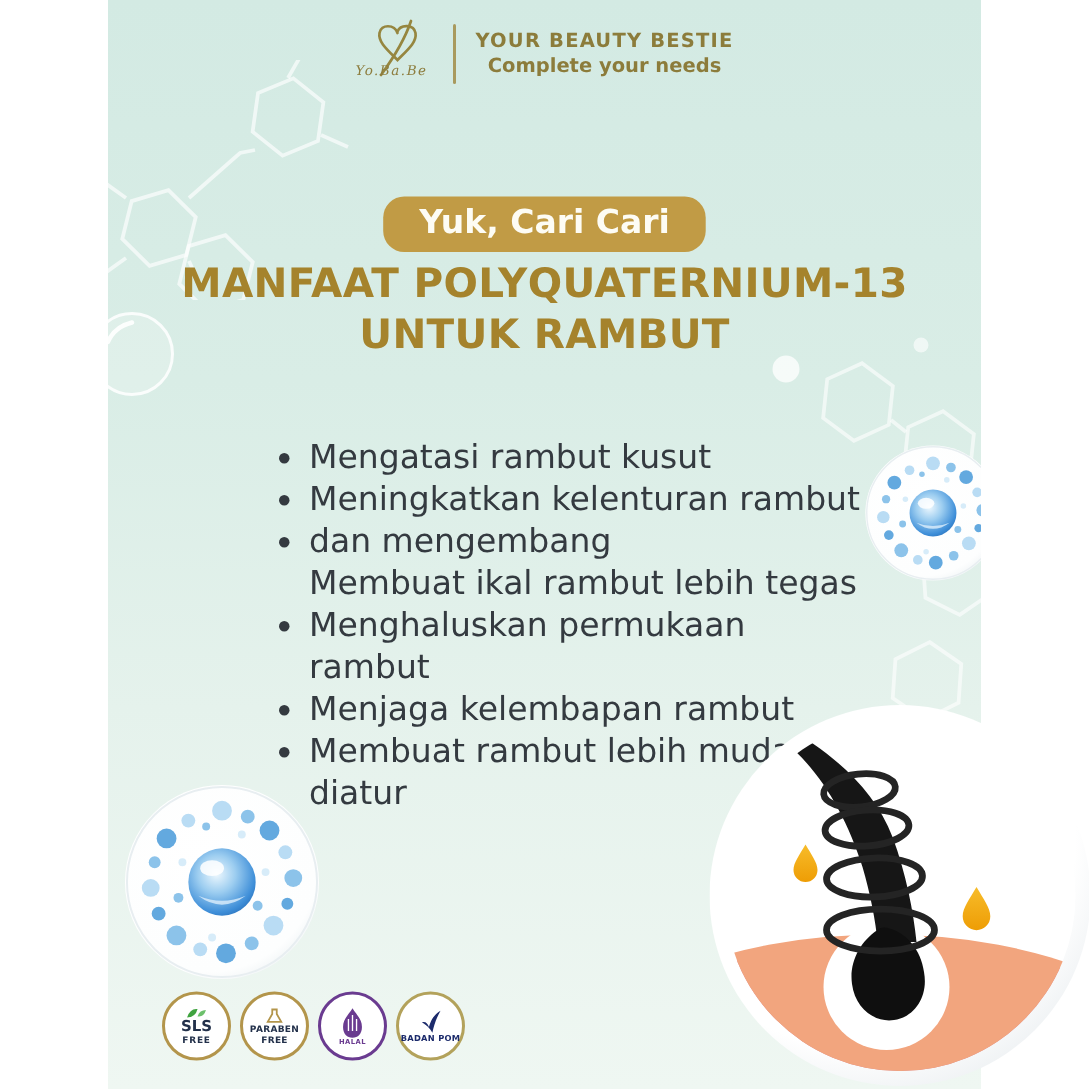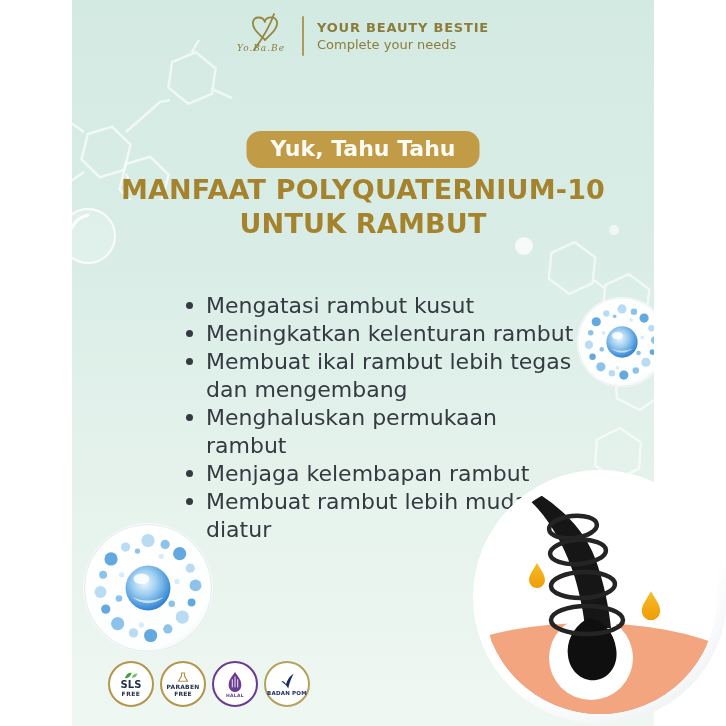--- a/index.html
+++ b/index.html
@@ -22,21 +22,21 @@
   .logo{position:relative;width:52px;height:52px;text-align:left;}
   .logo svg{position:absolute;left:13px;top:2px;}
   .logo-script{
     position:absolute;left:0;top:33px;width:52px;
     font-family:"DejaVu Serif","Liberation Serif",serif;font-style:italic;
     font-size:9px;color:#8d7d3e;letter-spacing:1px;white-space:nowrap;
   }
   .hdr-divider{width:2px;height:40px;background:#a99a5e;border-radius:1px;}
   .tagline{display:flex;flex-direction:column;justify-content:center;}
   .tagline .t1{font-size:13px;font-weight:800;letter-spacing:.8px;color:#8c7c3b;}
-  .tagline .t2{font-size:13px;font-weight:400;color:#8c7c3b;margin-top:2px;}
+  .tagline .t2{font-size:13px;font-weight:700;color:#8c7c3b;margin-top:2px;text-align:center;}
   
   .pill{
     position:absolute;top:131px;left:50%;transform:translateX(-50%);
     background:#c19b45;color:#fdfcf4;border-radius:14px;
     padding:5px 24px 7px;font-size:22px;font-weight:800;white-space:nowrap;
   }
   
   .title{
     position:absolute;top:173px;left:0;width:100%;text-align:center;
     color:#a5832c;font-weight:800;font-size:27px;line-height:34px;letter-spacing:.2px;
@@ -192,40 +192,40 @@
       </svg>
       <div class="logo-script">Yo.Ba.Be</div>
     </div>
     <div class="hdr-divider"></div>
     <div class="tagline">
       <div class="t1">YOUR BEAUTY BESTIE</div>
       <div class="t2">Complete your needs</div>
     </div>
   </div>
 
-  <div class="pill">Yuk, Tahu Tahu</div>
+  <div class="pill">Yuk, Cari Cari</div>
 
   <div class="title">
-    <div>MANFAAT POLYQUATERNIUM-10</div>
+    <div>MANFAAT POLYQUATERNIUM-13</div>
     <div>UNTUK RAMBUT</div>
   </div>
 
   <ul class="benefits">
     <li>
         <span class="dot"></span>
         <span class="ln">Mengatasi rambut kusut</span>
       </li>
     <li>
         <span class="dot"></span>
         <span class="ln">Meningkatkan kelenturan rambut</span>
       </li>
     <li>
         <span class="dot"></span>
+        <span class="ln">dan mengembang</span>
         <span class="ln">Membuat ikal rambut lebih tegas</span>
-        <span class="ln">dan mengembang</span>
       </li>
     <li>
         <span class="dot"></span>
         <span class="ln">Menghaluskan permukaan</span>
         <span class="ln">rambut</span>
       </li>
     <li>
         <span class="dot"></span>
         <span class="ln">Menjaga kelembapan rambut</span>
       </li>

